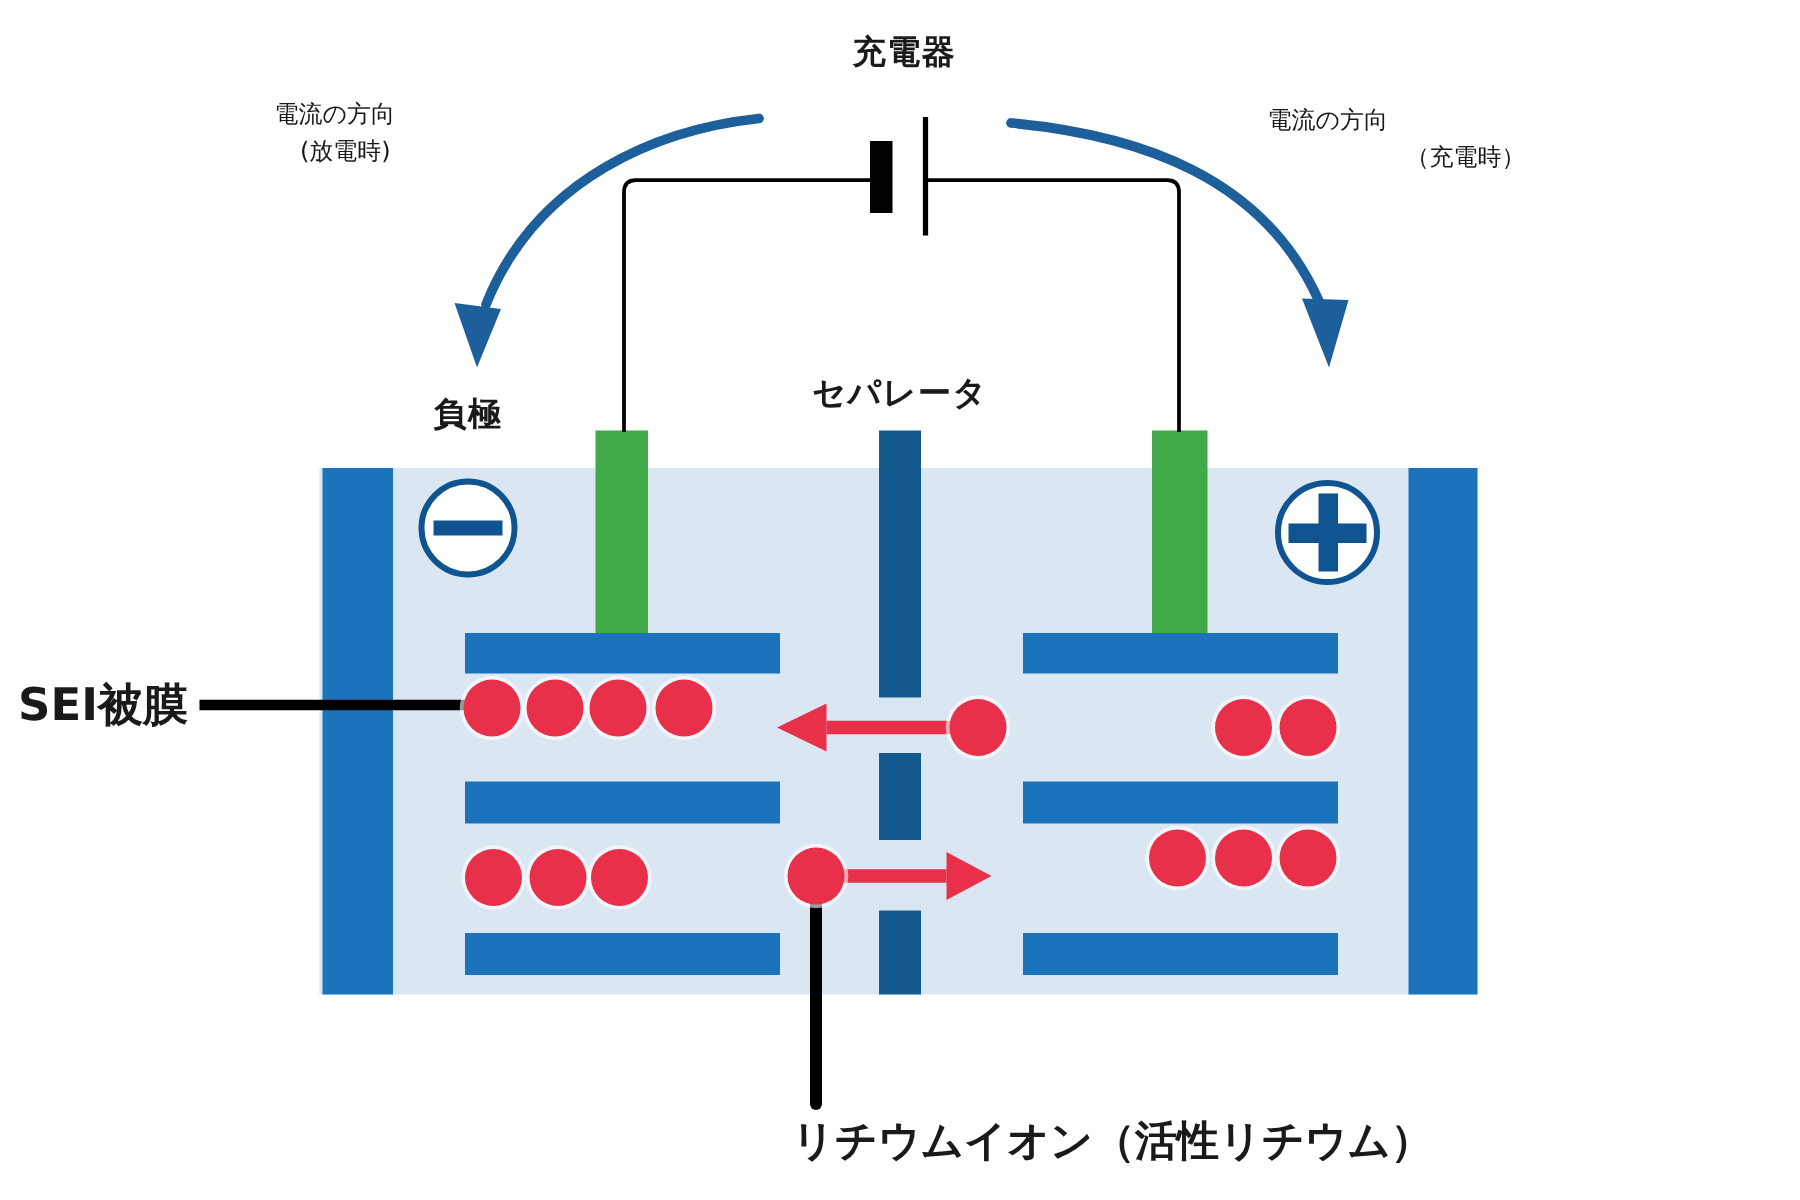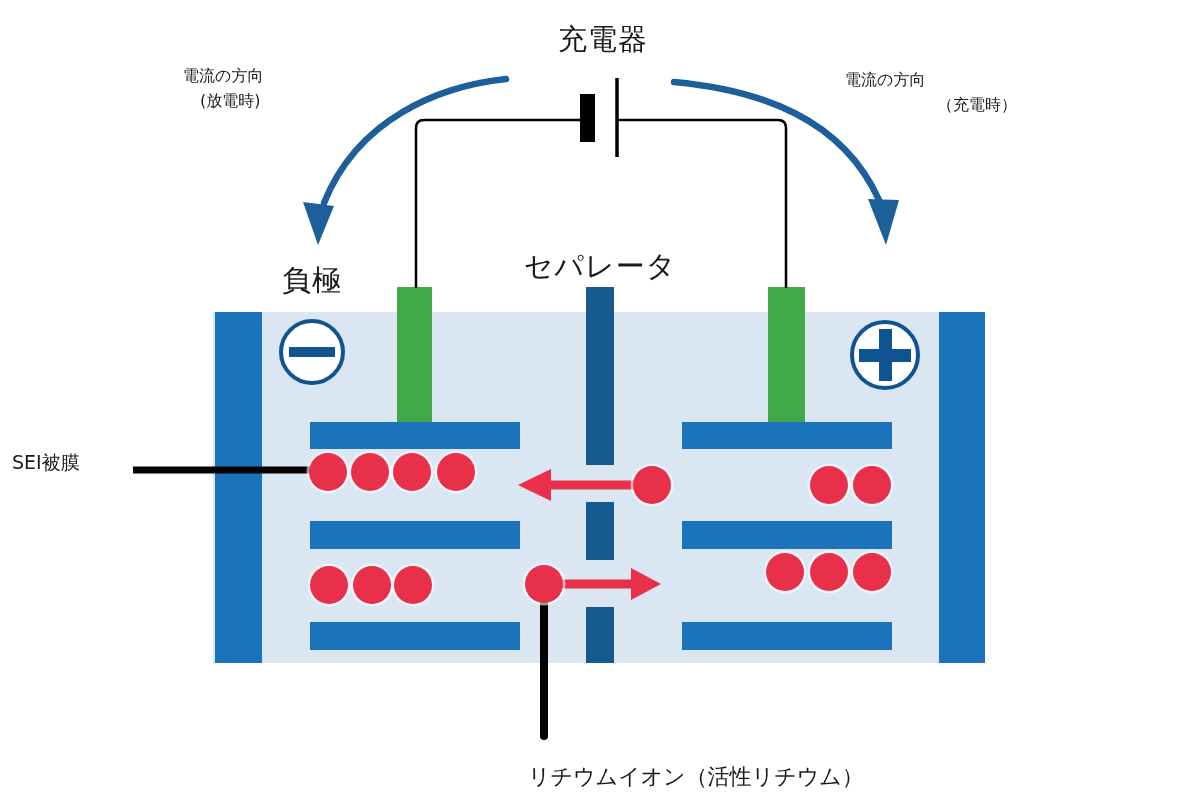--- a/index.html
+++ b/index.html
@@ -25,32 +25,32 @@
   .ion{position:absolute;width:38px;height:38px;border-radius:50%;
        background:var(--ion-red);box-shadow:0 0 0 2.5px rgba(255,255,255,.6);}
   .badge{position:absolute;border-radius:50%;background:#fff;border:4px solid var(--symbol-blue);}
   .badge .hbar,.badge .vbar{position:absolute;background:var(--symbol-blue);}
   .badge.minus{left:279px;top:319px;width:58px;height:58px;}
   .badge.minus .hbar{left:6px;top:24px;width:46px;height:10px;}
   .badge.plus{left:850px;top:320px;width:62px;height:62px;}
   .badge.plus .hbar{left:5px;top:25px;width:52px;height:13px;}
   .badge.plus .vbar{left:25px;top:5px;width:13px;height:52px;}
   .lbl{position:absolute;white-space:nowrap;}
-  .lbl.big{font-size:29px;font-weight:normal;letter-spacing:1px;}
+  .lbl.big{font-size:22px;font-weight:bold;letter-spacing:1px;}
   .lbl.center{text-align:center;}
   .charger{left:503px;top:20px;width:200px;}
   .cur-left{left:183px;top:66px;}
   .cur-left .note{margin-top:4px;margin-left:17px;}
   .cur-right{left:845px;top:70px;width:172px;}
   .cur-right .note{margin-top:4px;text-align:right;}
   .neg{left:262px;top:261px;width:100px;}
   .sep-lbl{left:510px;top:247px;width:180px;}
   .pos{left:838px;top:262px;width:100px;}
-  .sei{left:12px;top:450px;font-size:19px;font-weight:400;}
-  .li-ion{left:528px;top:742px;font-size:22px;font-weight:normal;margin-top:20px;}
+  .sei{left:12px;top:450px;font-size:30px;font-weight:700;}
+  .li-ion{left:528px;top:742px;font-size:28px;font-weight:bold;}
   svg.overlay{position:absolute;left:0;top:0;z-index:5;}
   .ion{z-index:6;}
   .lbl{z-index:7;}
 </style>
 </head>
 <body>
 
 <div class="stage">
 
   <div class="rect cell-body"></div>

